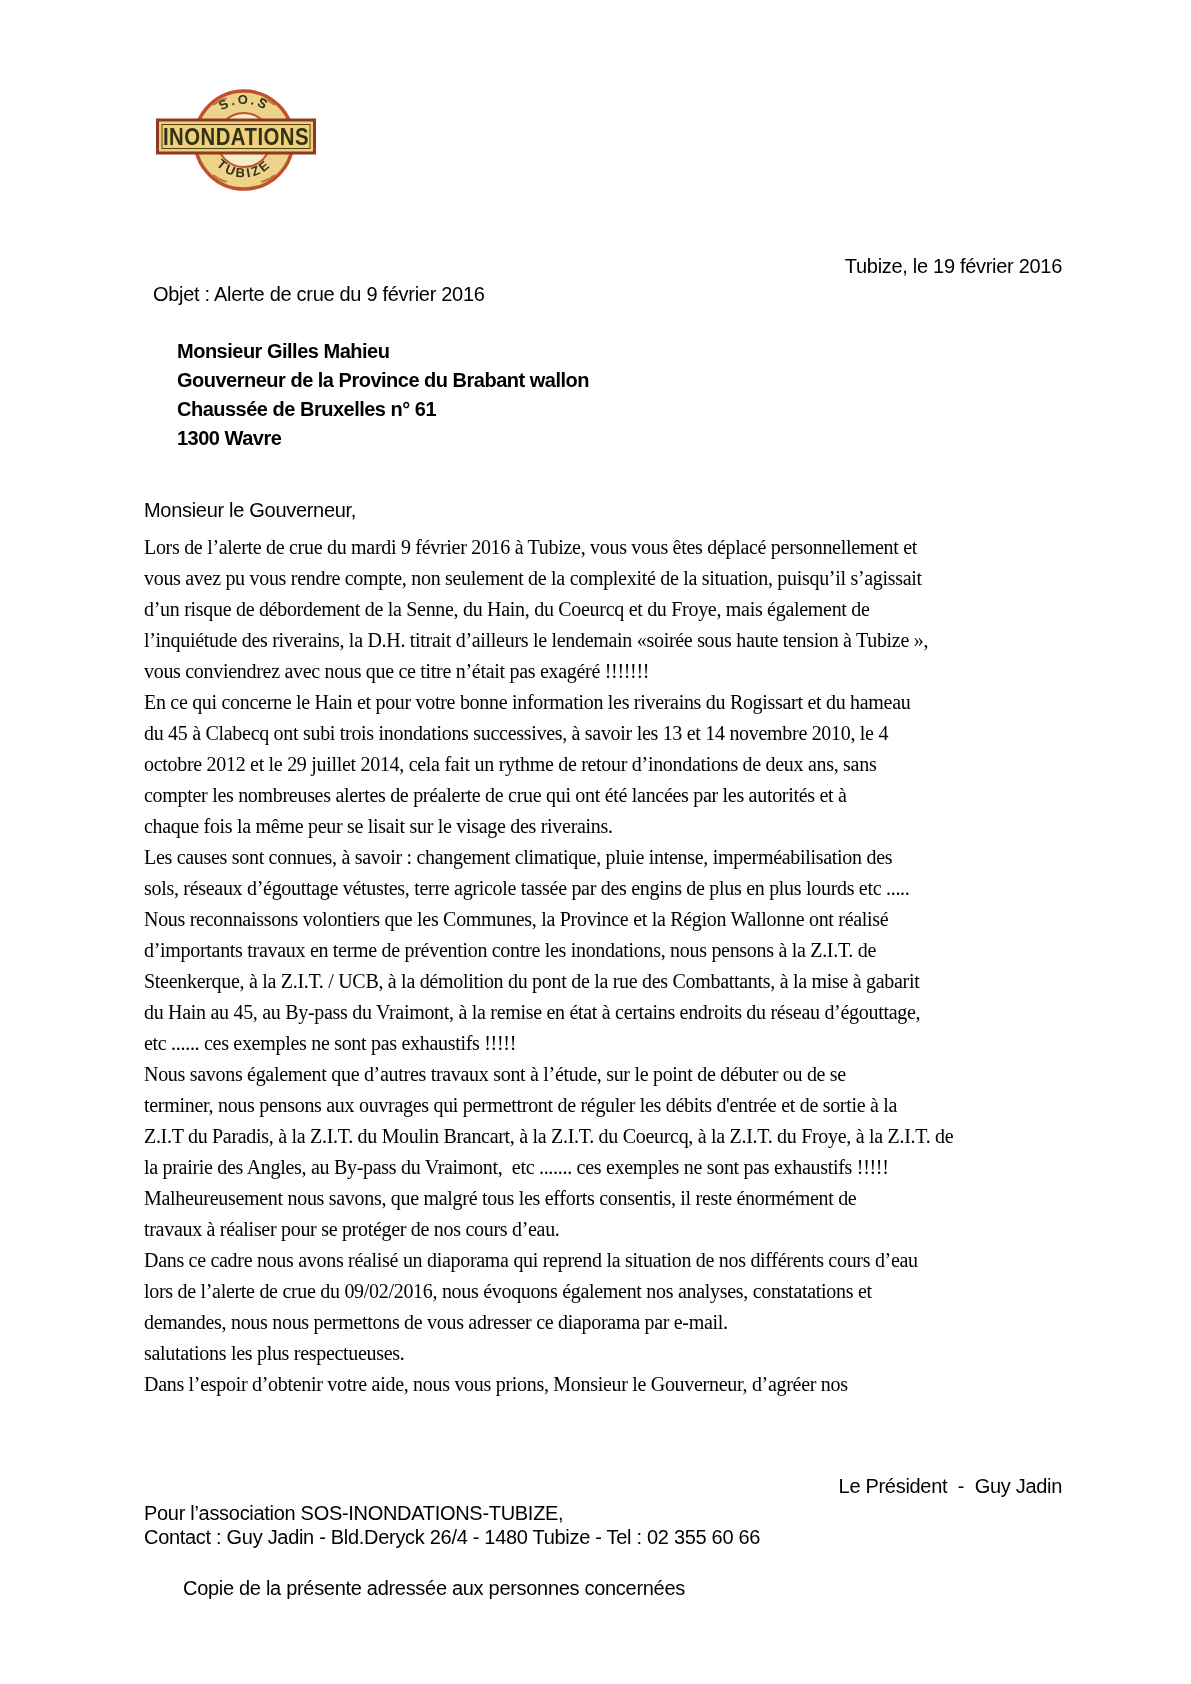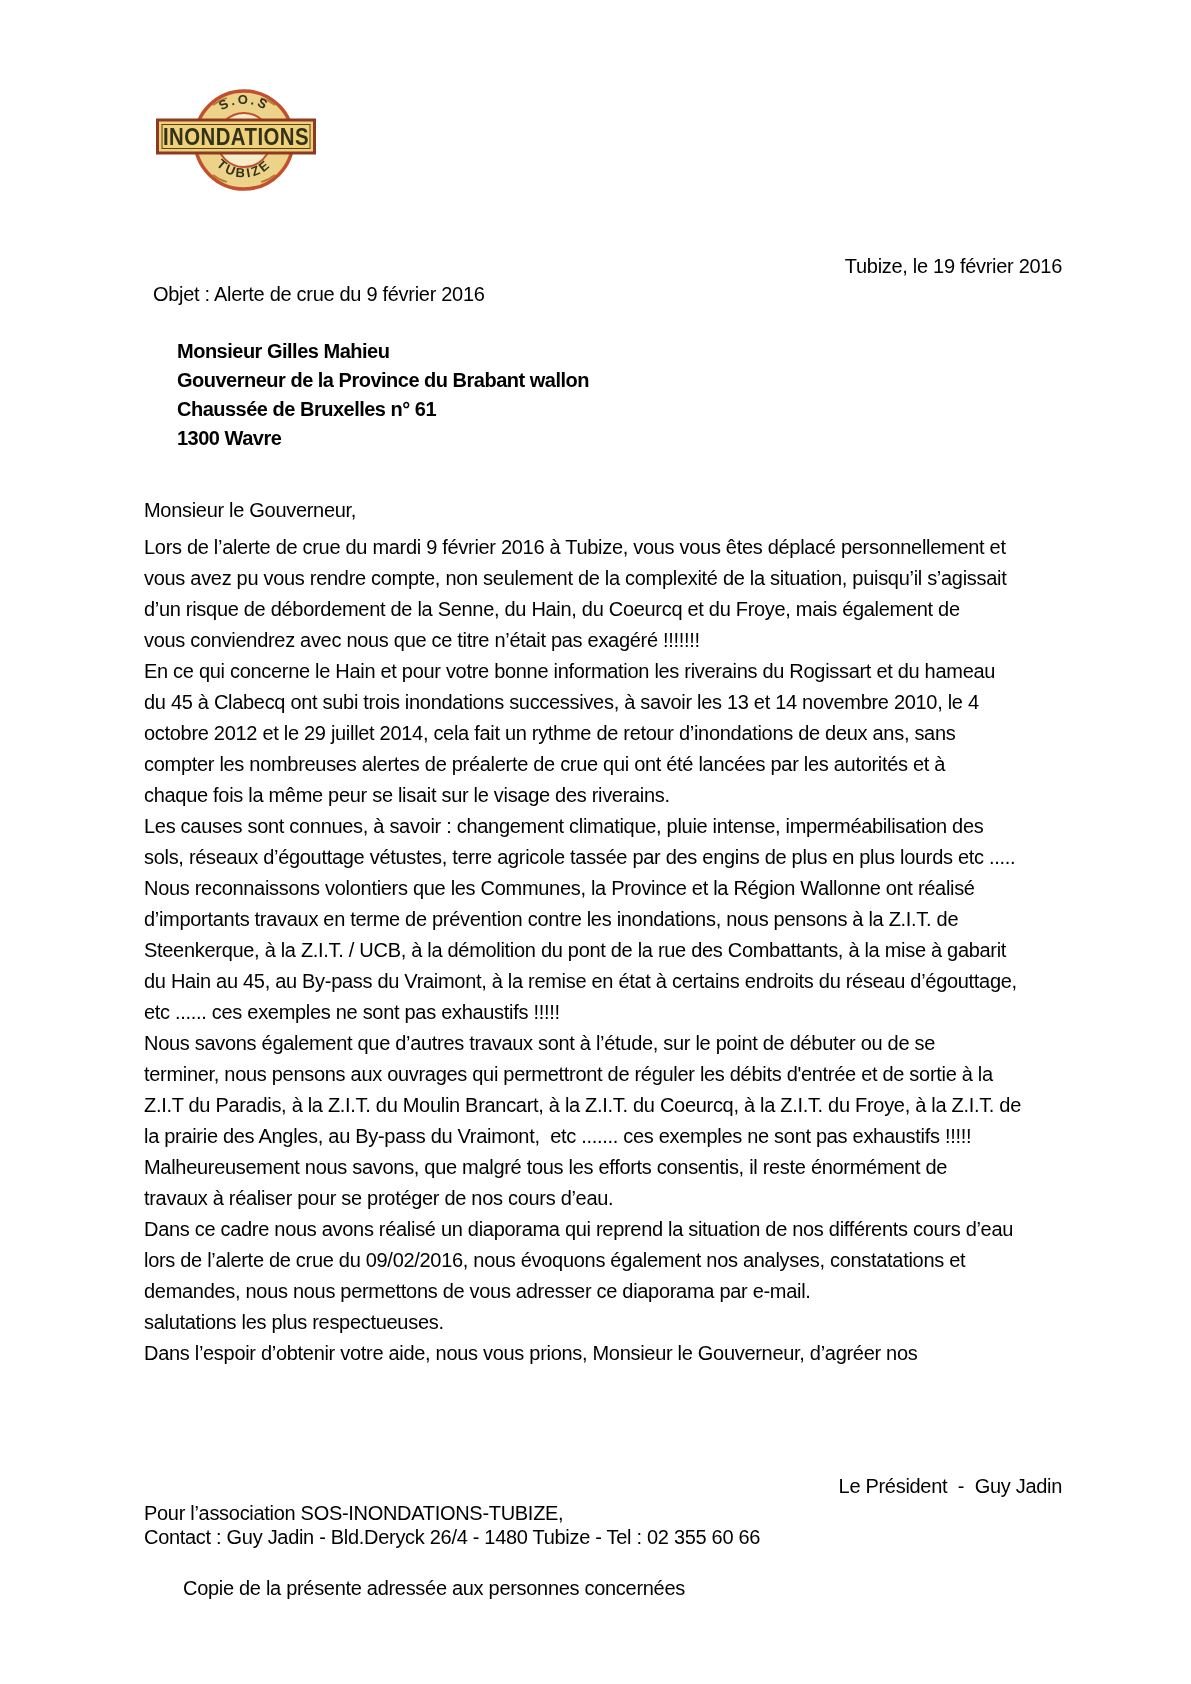--- a/index.html
+++ b/index.html
@@ -15,21 +15,21 @@
     overflow: hidden;
   }
   .abs { position: absolute; }
   .logo-wrap { left: 156px; top: 86px; width: 160px; height: 110px; }
   .date-line { top: 255px; right: 129px; white-space: pre; text-align: center; }
   .subject-line { left: 153px; top: 283px; white-space: pre; }
   .recipient-block { left: 144px; top: 337px; font-weight: bold; line-height: 29px; letter-spacing: -0.5px; }
   .recipient-block .line { white-space: pre; margin-left: 33px; }
   .salutation-line { left: 144px; top: 459px; white-space: pre; margin-top: 40px; }
   .body-block { left: 144px; top: 532px; line-height: 31px; }
-  .body-block .line { white-space: pre; height: 31px; }
+  .body-block .line { white-space: pre; height: 31px; font-family: Liberation Serif, serif; }
   .closing-line { left: 144px; top: 1502px; white-space: pre; }
   .signature-line { top: 1475px; right: 129px; white-space: pre; }
   .contact-line { left: 144px; top: 1526px; white-space: pre; }
   .copy-line { left: 144px; top: 1577px; white-space: pre; margin-left: 39px; }
   .logo-svg text { font-family: "Liberation Sans", "DejaVu Sans", sans-serif; }
   .arc-text { font-size: 13px; font-weight: bold; letter-spacing: 2.5px; }
   .banner-text { font-size: 23px; font-weight: bold; letter-spacing: 0.5px; }
 </style>
 </head>
 <body>
@@ -76,20 +76,21 @@
       <div class="line">Chaussée de Bruxelles n° 61</div>
       <div class="line">1300 Wavre</div>
     </div>
 
   <div class="abs salutation-line">Monsieur le Gouverneur,</div>
 
   <div class="abs body-block">
       <div class="line">Lors de l’alerte de crue du mardi 9 février 2016 à Tubize, vous vous êtes déplacé personnellement et</div>
       <div class="line">vous avez pu vous rendre compte, non seulement de la complexité de la situation, puisqu’il s’agissait</div>
       <div class="line">d’un risque de débordement de la Senne, du Hain, du Coeurcq et du Froye, mais également de</div>
+      <div class="line">l’inquiétude des riverains, la D.H. titrait d’ailleurs le lendemain «soirée sous haute tension à Tubize »,</div>
       <div class="line">vous conviendrez avec nous que ce titre n’était pas exagéré !!!!!!!</div>
       <div class="line">En ce qui concerne le Hain et pour votre bonne information les riverains du Rogissart et du hameau</div>
       <div class="line">du 45 à Clabecq ont subi trois inondations successives, à savoir les 13 et 14 novembre 2010, le 4</div>
       <div class="line">octobre 2012 et le 29 juillet 2014, cela fait un rythme de retour d’inondations de deux ans, sans</div>
       <div class="line">compter les nombreuses alertes de préalerte de crue qui ont été lancées par les autorités et à</div>
       <div class="line">chaque fois la même peur se lisait sur le visage des riverains.</div>
       <div class="line">Les causes sont connues, à savoir : changement climatique, pluie intense, imperméabilisation des</div>
       <div class="line">sols, réseaux d’égouttage vétustes, terre agricole tassée par des engins de plus en plus lourds etc .....</div>
       <div class="line">Nous reconnaissons volontiers que les Communes, la Province et la Région Wallonne ont réalisé</div>
       <div class="line">d’importants travaux en terme de prévention contre les inondations, nous pensons à la Z.I.T. de</div>

